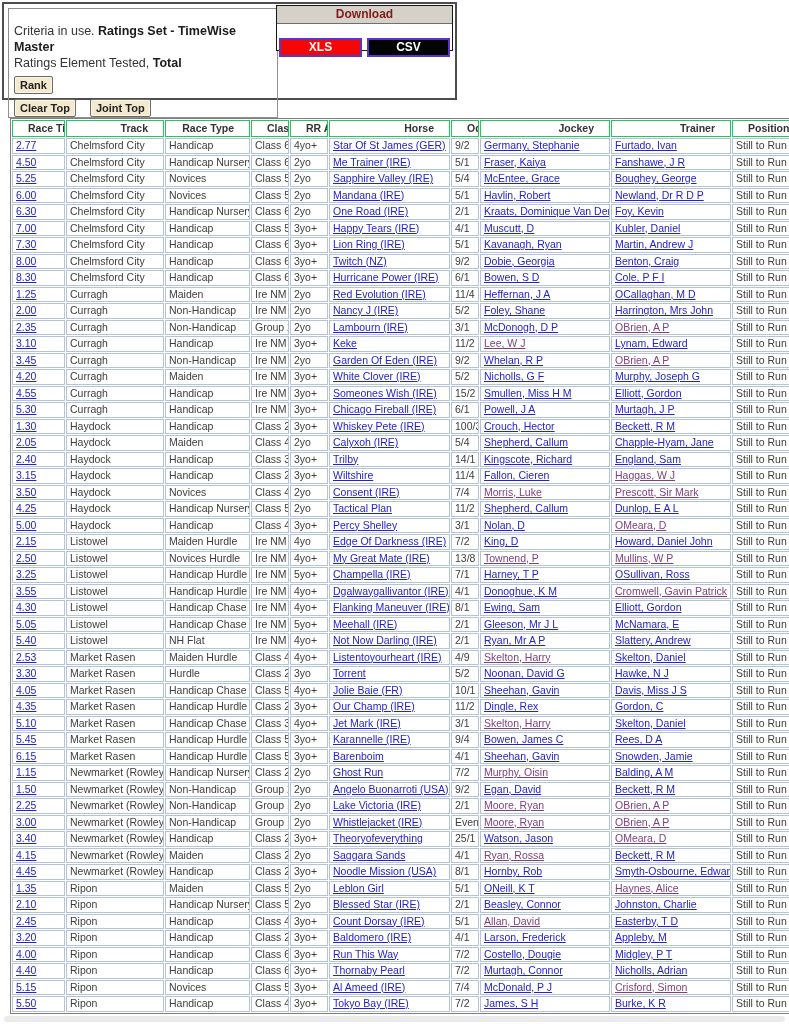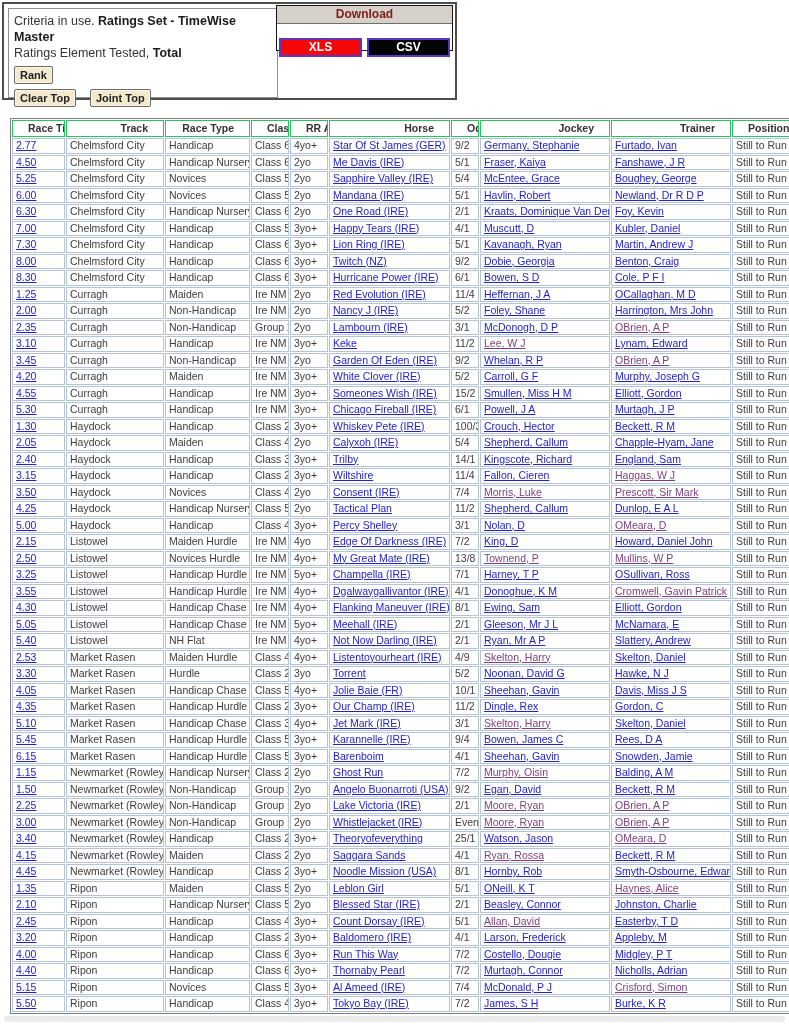--- a/index.html
+++ b/index.html
@@ -2,21 +2,21 @@
 <html><head>
 <meta charset="utf-8">
 <style>
   html,body{margin:0;padding:0;}
   body{
     width:789px;height:1024px;position:relative;overflow:hidden;
     background:#ffffff;font-family:"Liberation Sans",sans-serif;
   }
   
   .top-wrap{position:absolute;left:2px;top:2px;width:451px;height:94px;border:2px solid #4d4d4d;background:#fff;}
-  .criteria-box{position:absolute;left:4px;top:4px;width:258px;height:80px;border:1px solid #8f8f8f;padding:4px 5px;}
+  .criteria-box{position:absolute;left:4px;top:4px;width:258px;height:80px;border:1px solid #8f8f8f;padding:14px 5px;}
   .criteria-text{font-size:12.5px;line-height:16px;color:#333;}
   .criteria-text b{color:#1c1c1c;}
   .btn-row{margin-top:4px;}
   .std-btn{
     display:inline-block;background:#f2e9ce;border:1px solid #6b6b6b;border-radius:2px;
     box-shadow:inset 0 0 0 1px #fbf6e6;
     font-family:"Liberation Sans",sans-serif;font-size:11px;font-weight:bold;color:#222;
     padding:2px 5px;margin-right:14px;cursor:pointer;line-height:12px;
   }
   .download-box{position:absolute;left:272px;top:1px;width:175px;height:44px;border:1px solid #161616;background:#fff;}
@@ -110,21 +110,21 @@
         <td><a class="lnk">Germany, Stephanie</a></td>
         <td><a class="lnk">Furtado, Ivan</a></td>
         <td>Still to Run</td>
       </tr>
       <tr>
         <td><a class="lnk">4.50</a></td>
         <td>Chelmsford City</td>
         <td>Handicap Nursery</td>
         <td>Class 6</td>
         <td>2yo</td>
-        <td><a class="lnk">Me Davis (IRE)</a></td>
+        <td><a class="lnk">Me Trainer (IRE)</a></td>
         <td class="odds-cell">5/1</td>
         <td><a class="lnk">Fraser, Kaiya</a></td>
         <td><a class="lnk">Fanshawe, J R</a></td>
         <td>Still to Run</td>
       </tr>
       <tr>
         <td><a class="lnk">5.25</a></td>
         <td>Chelmsford City</td>
         <td>Novices</td>
         <td>Class 5</td>
@@ -268,21 +268,21 @@
         <td>Still to Run</td>
       </tr>
       <tr>
         <td><a class="lnk">4.20</a></td>
         <td>Curragh</td>
         <td>Maiden</td>
         <td>Ire NM</td>
         <td>3yo+</td>
         <td><a class="lnk">White Clover (IRE)</a></td>
         <td class="odds-cell">5/2</td>
-        <td><a class="lnk">Carroll, G F</a></td>
+        <td><a class="lnk">Nicholls, G F</a></td>
         <td><a class="lnk">Murphy, Joseph G</a></td>
         <td>Still to Run</td>
       </tr>
       <tr>
         <td><a class="lnk">4.55</a></td>
         <td>Curragh</td>
         <td>Handicap</td>
         <td>Ire NM</td>
         <td>3yo+</td>
         <td><a class="lnk">Someones Wish (IRE)</a></td>

